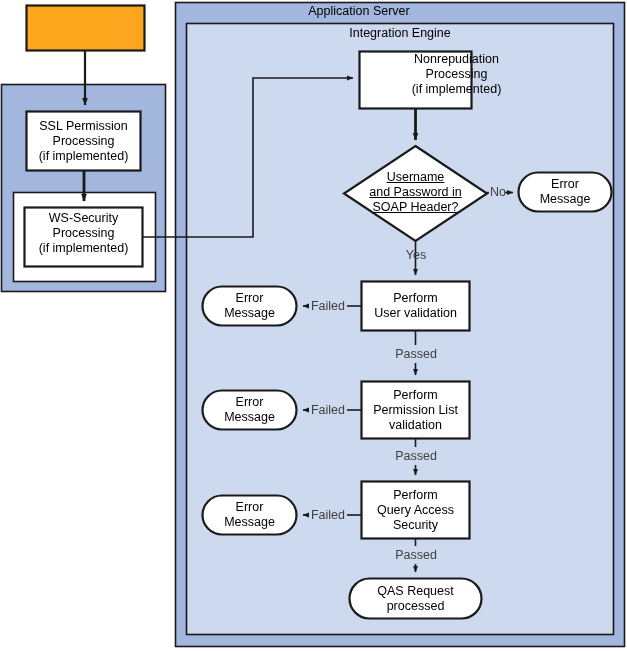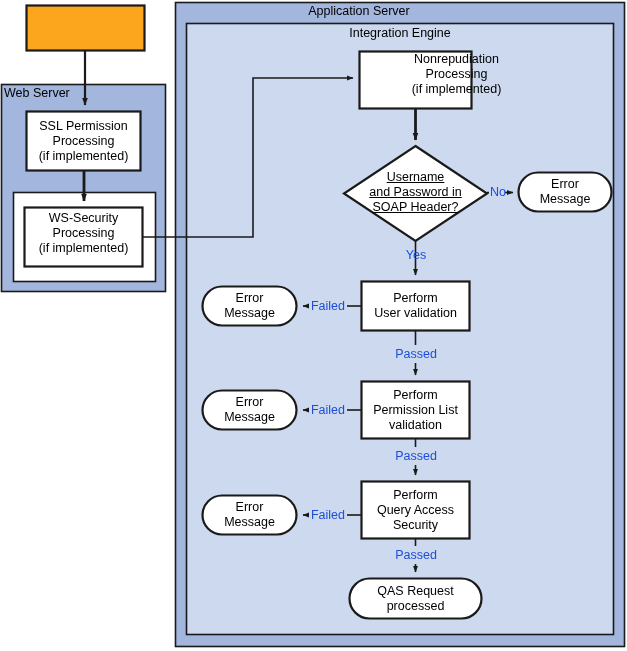--- a/index.html
+++ b/index.html
@@ -38,21 +38,21 @@
   }
   .container-label {
     position: absolute;
     color: #000000;
     font-size: 12.5px;
     line-height: 15px;
     text-align: center;
   }
   .edge-label {
     position: absolute;
-    color: #1d4ed8;
+    color: #404040;
     font-size: 12.5px;
     line-height: 14px;
     background: transparent;
     text-align: center;
     white-space: nowrap;
   }
 </style>
 </head>
 <body>
 
@@ -125,21 +125,20 @@
 
     <rect x="202.5" y="390.5" width="94" height="39" rx="19.5" ry="19.5" fill="#ffffff" stroke="#1a1a1a" stroke-width="2.2"></rect>
 
     <rect x="361.5" y="481.5" width="108" height="57" fill="#ffffff" stroke="#1a1a1a" stroke-width="2.2"></rect>
 
     <rect x="202.5" y="495.5" width="94" height="39" rx="19.5" ry="19.5" fill="#ffffff" stroke="#1a1a1a" stroke-width="2.2"></rect>
 
     <rect x="349.5" y="578.5" width="132" height="40" rx="20" ry="20" fill="#ffffff" stroke="#1a1a1a" stroke-width="2.2"></rect>
   </svg>
 
-  <div class="container-label" style="left:4px; top:86px; width:140px; text-align:left;">Web Server</div>
 
   <div class="container-label" style="left:175px; top:4px; width:368px;">Application Server</div>
 
   <div class="container-label" style="left:186px; top:26px; width:428px;">Integration Engine</div>
 
 
   <div class="node-text" style="left:26px; top:111px; width:115px; height:60px;">SSL Permission
 Processing
 (if implemented)</div>
 

